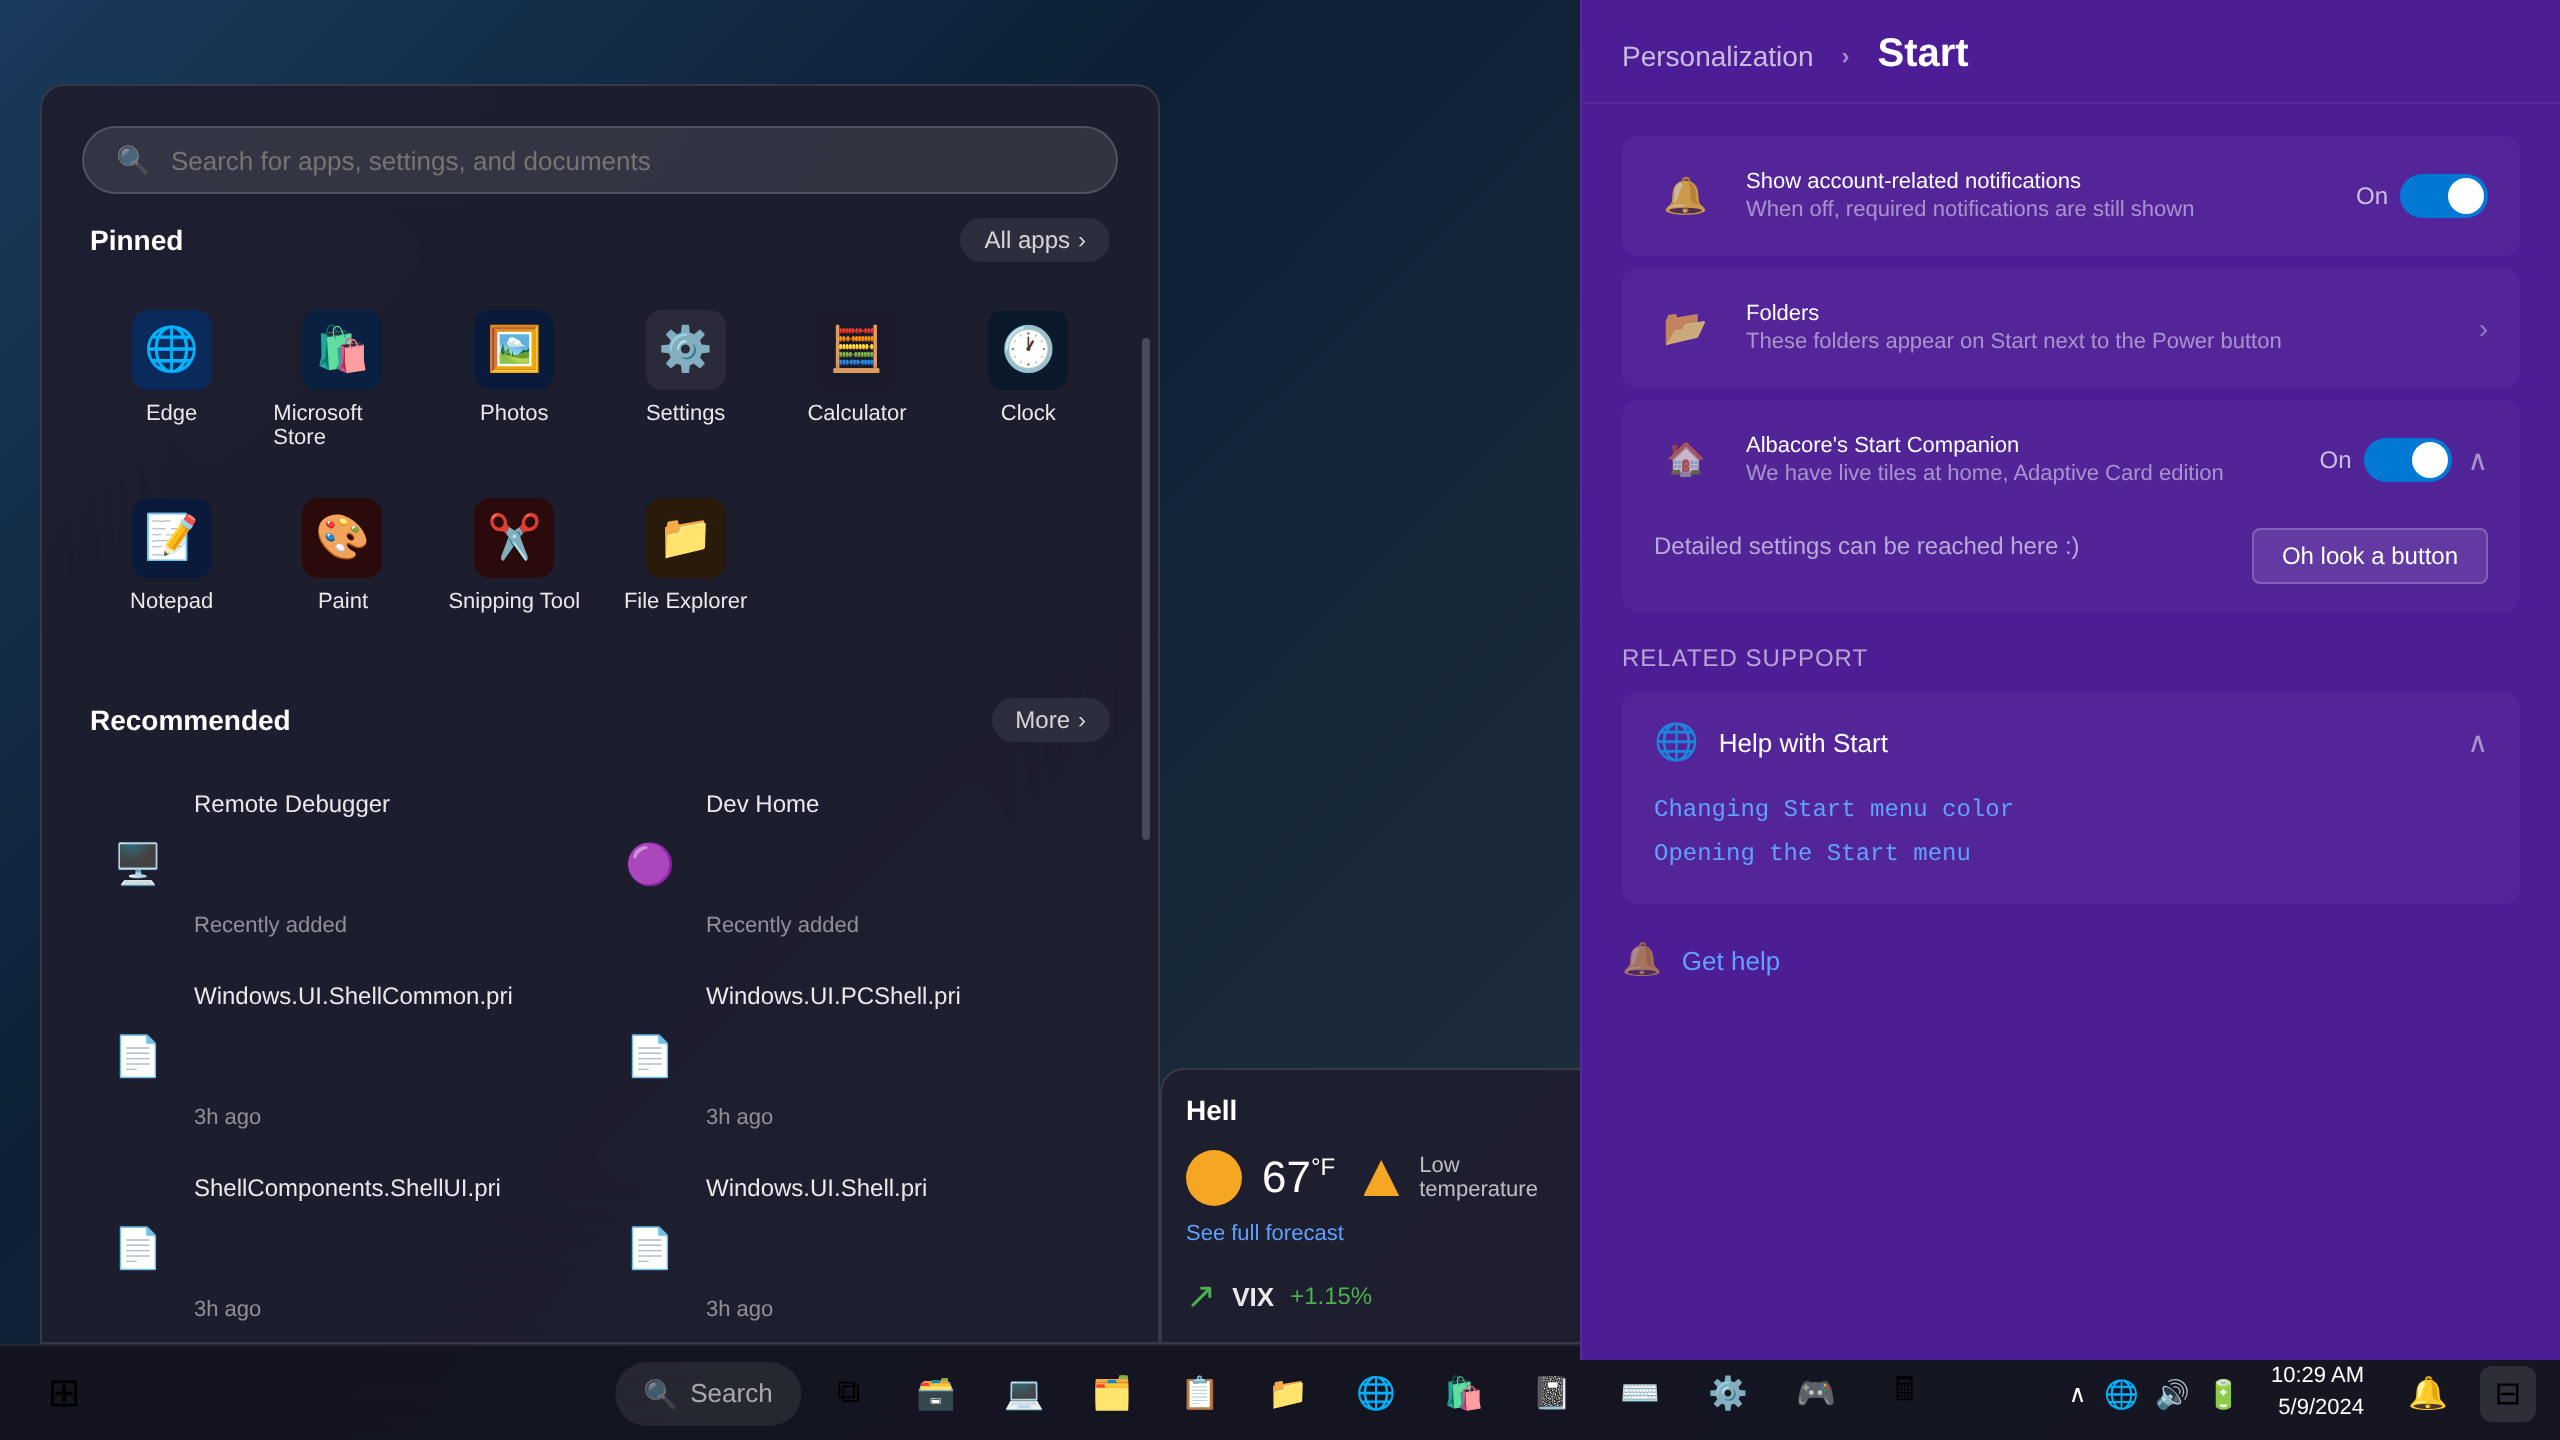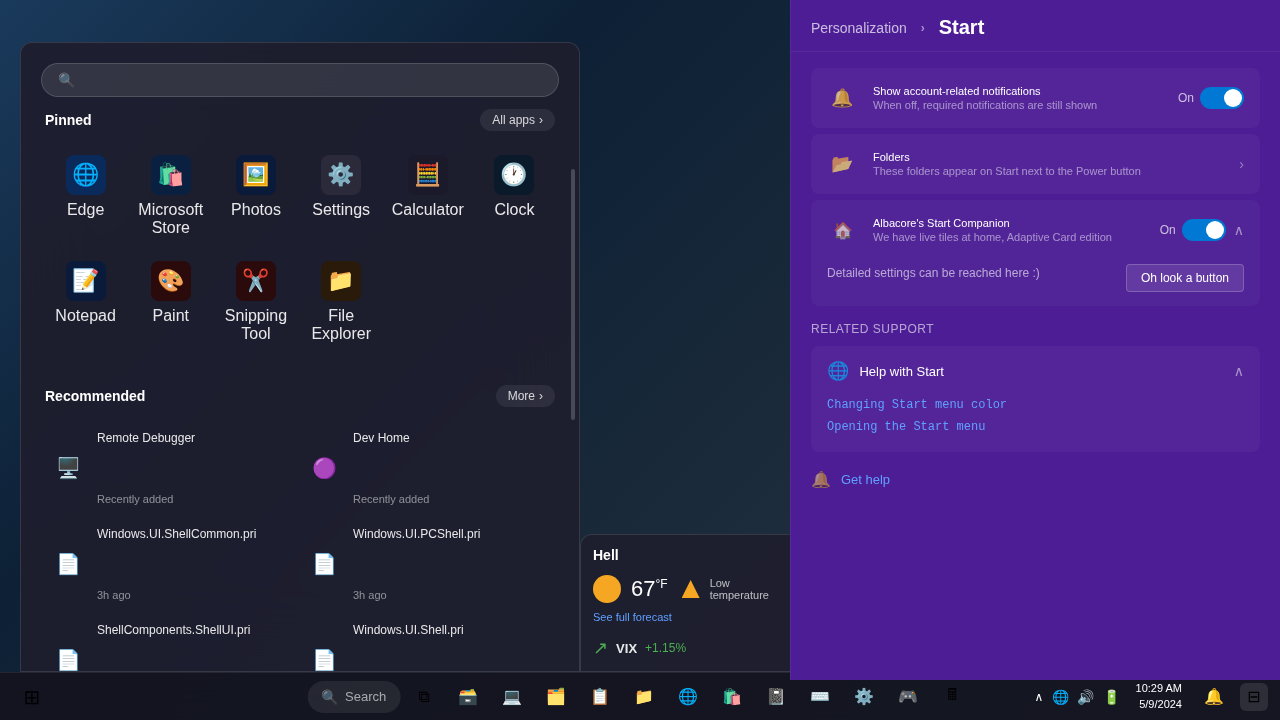--- a/index.html
+++ b/index.html
@@ -177,22 +177,22 @@
       width: 40px;
       height: 40px;
       border-radius: 8px;
       display: flex;
       align-items: center;
       justify-content: center;
       font-size: 22px;
     }
     .pinned-label {
       color: rgba(255,255,255,0.9);
-      font-size: 16px;
-      text-align: center;
+      font-size: 11px;
+      text-align: left;
     }
 
     .divider { height: 1px; background: rgba(255,255,255,0.08); margin: 12px 24px; }
 
     .recommended-section { padding: 0 24px; flex: 1; }
     .recommended-grid {
       display: grid;
       grid-template-columns: 1fr 1fr;
       gap: 2px;
     }
@@ -614,20 +614,21 @@
     <span class="vix-change">+1.15%</span>
   </div>
 
   <div class="widget-scroll"></div>
 </div>
 
 <div class="start-menu">
 
   <div class="start-search-bar">
     <span style="color:rgba(255,255,255,0.5); font-size:14px;">🔍</span>
+    <input type="text" style="color: rgba(255, 255, 255, 0.6); font-size: 13px; background: none; border: none; outline: none; flex: 1 1 0%;" placeholder="Search for apps, settings, and documents">
   </div>
 
   <div class="pinned-section">
     <div class="section-header">
       <span class="section-title">Pinned</span>
       <button class="all-apps-btn">
         <span>All apps</span>
         <span>›</span>
       </button>
     </div>

